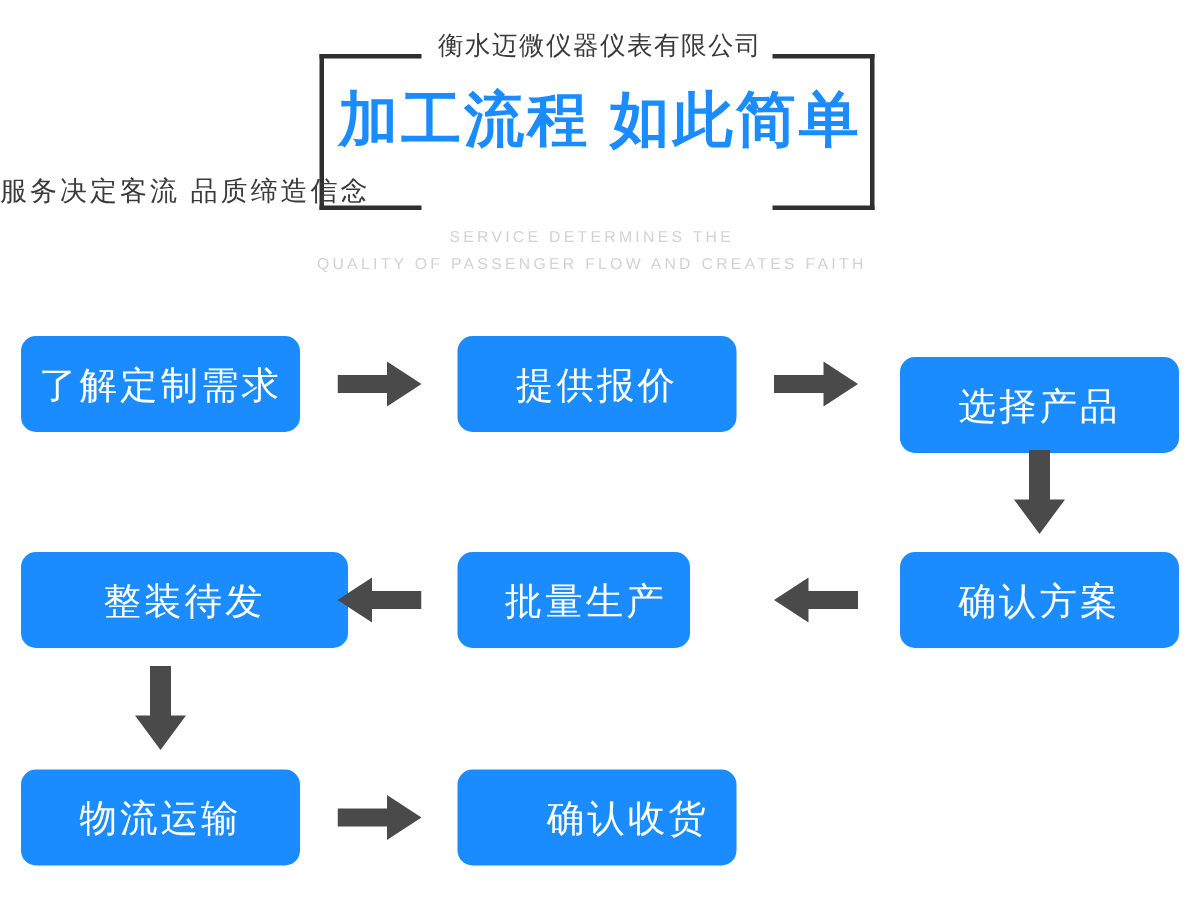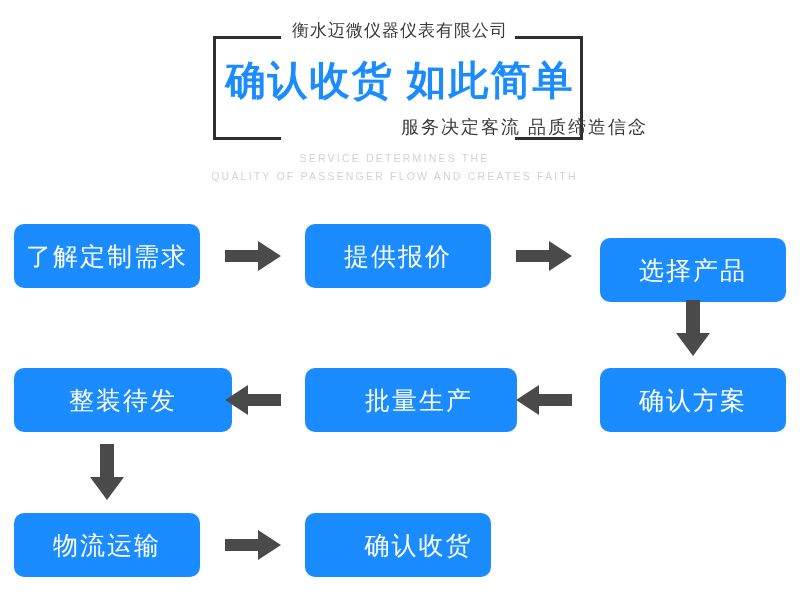--- a/index.html
+++ b/index.html
@@ -78,21 +78,21 @@
     color: #1a8cff;
     letter-spacing: 2px;
     line-height: 1;
     white-space: nowrap;
   }
   #sub-title {
     position: absolute;
     left: 0;
     top: 118px;
     width: 648px;
-    text-align: right;
+    text-align: left;
     font-size: 18px;
     color: #3a3a3a;
     letter-spacing: 2px;
     line-height: 1;
     white-space: nowrap;
   }
   .en-line {
     position: absolute;
     left: 0;
     width: 789px;
@@ -138,21 +138,21 @@
       <div class="v-left"></div>
       <div class="v-right"></div>
       <div class="h h-tl"></div>
       <div class="h h-tr"></div>
       <div class="h h-bl"></div>
       <div class="h h-br"></div>
     </div>
 
     <div id="company-name">衡水迈微仪器仪表有限公司</div>
 
-    <div id="main-title">确认收货 如此简单</div>
+    <div id="main-title">加工流程 如此简单</div>
 
     <div id="sub-title">服务决定客流  品质缔造信念</div>
 
     <div class="en-line" id="en-line-1">SERVICE DETERMINES THE</div>
     <div class="en-line" id="en-line-2">QUALITY OF PASSENGER FLOW AND CREATES FAITH</div>
   </div>
 
   <div class="node" style="left:14px; top:224px; width:186px; height:64px;">了解定制需求</div>
 
   <div class="arrow" style="left:225px; top:240px;">
@@ -178,21 +178,21 @@
   </div>
 
   <div class="node" style="left:14px; top:368px; width:218px; height:64px;">整装待发</div>
 
   <div class="arrow" style="left:225px; top:384px;">
     <svg width="56" height="32" viewBox="0 0 56 32" aria-hidden="true">
       <polygon points="56,10 23,10 23,1 0,16 23,31 23,22 56,22" fill="#4a4a4a"></polygon>
     </svg>
   </div>
 
-  <div class="node" style="left:305px; top:368px; width:212px; height:64px;padding-left:16px;">批量生产</div>
+  <div class="node" style="left:305px; top:368px; width:155px; height:64px;padding-left:16px;">批量生产</div>
 
   <div class="arrow" style="left:516px; top:384px;">
     <svg width="56" height="32" viewBox="0 0 56 32" aria-hidden="true">
       <polygon points="56,10 23,10 23,1 0,16 23,31 23,22 56,22" fill="#4a4a4a"></polygon>
     </svg>
   </div>
 
   <div class="node" style="left:600px; top:368px; width:186px; height:64px;">确认方案</div>
 
   <div class="arrow" style="left:89px; top:444px;">

